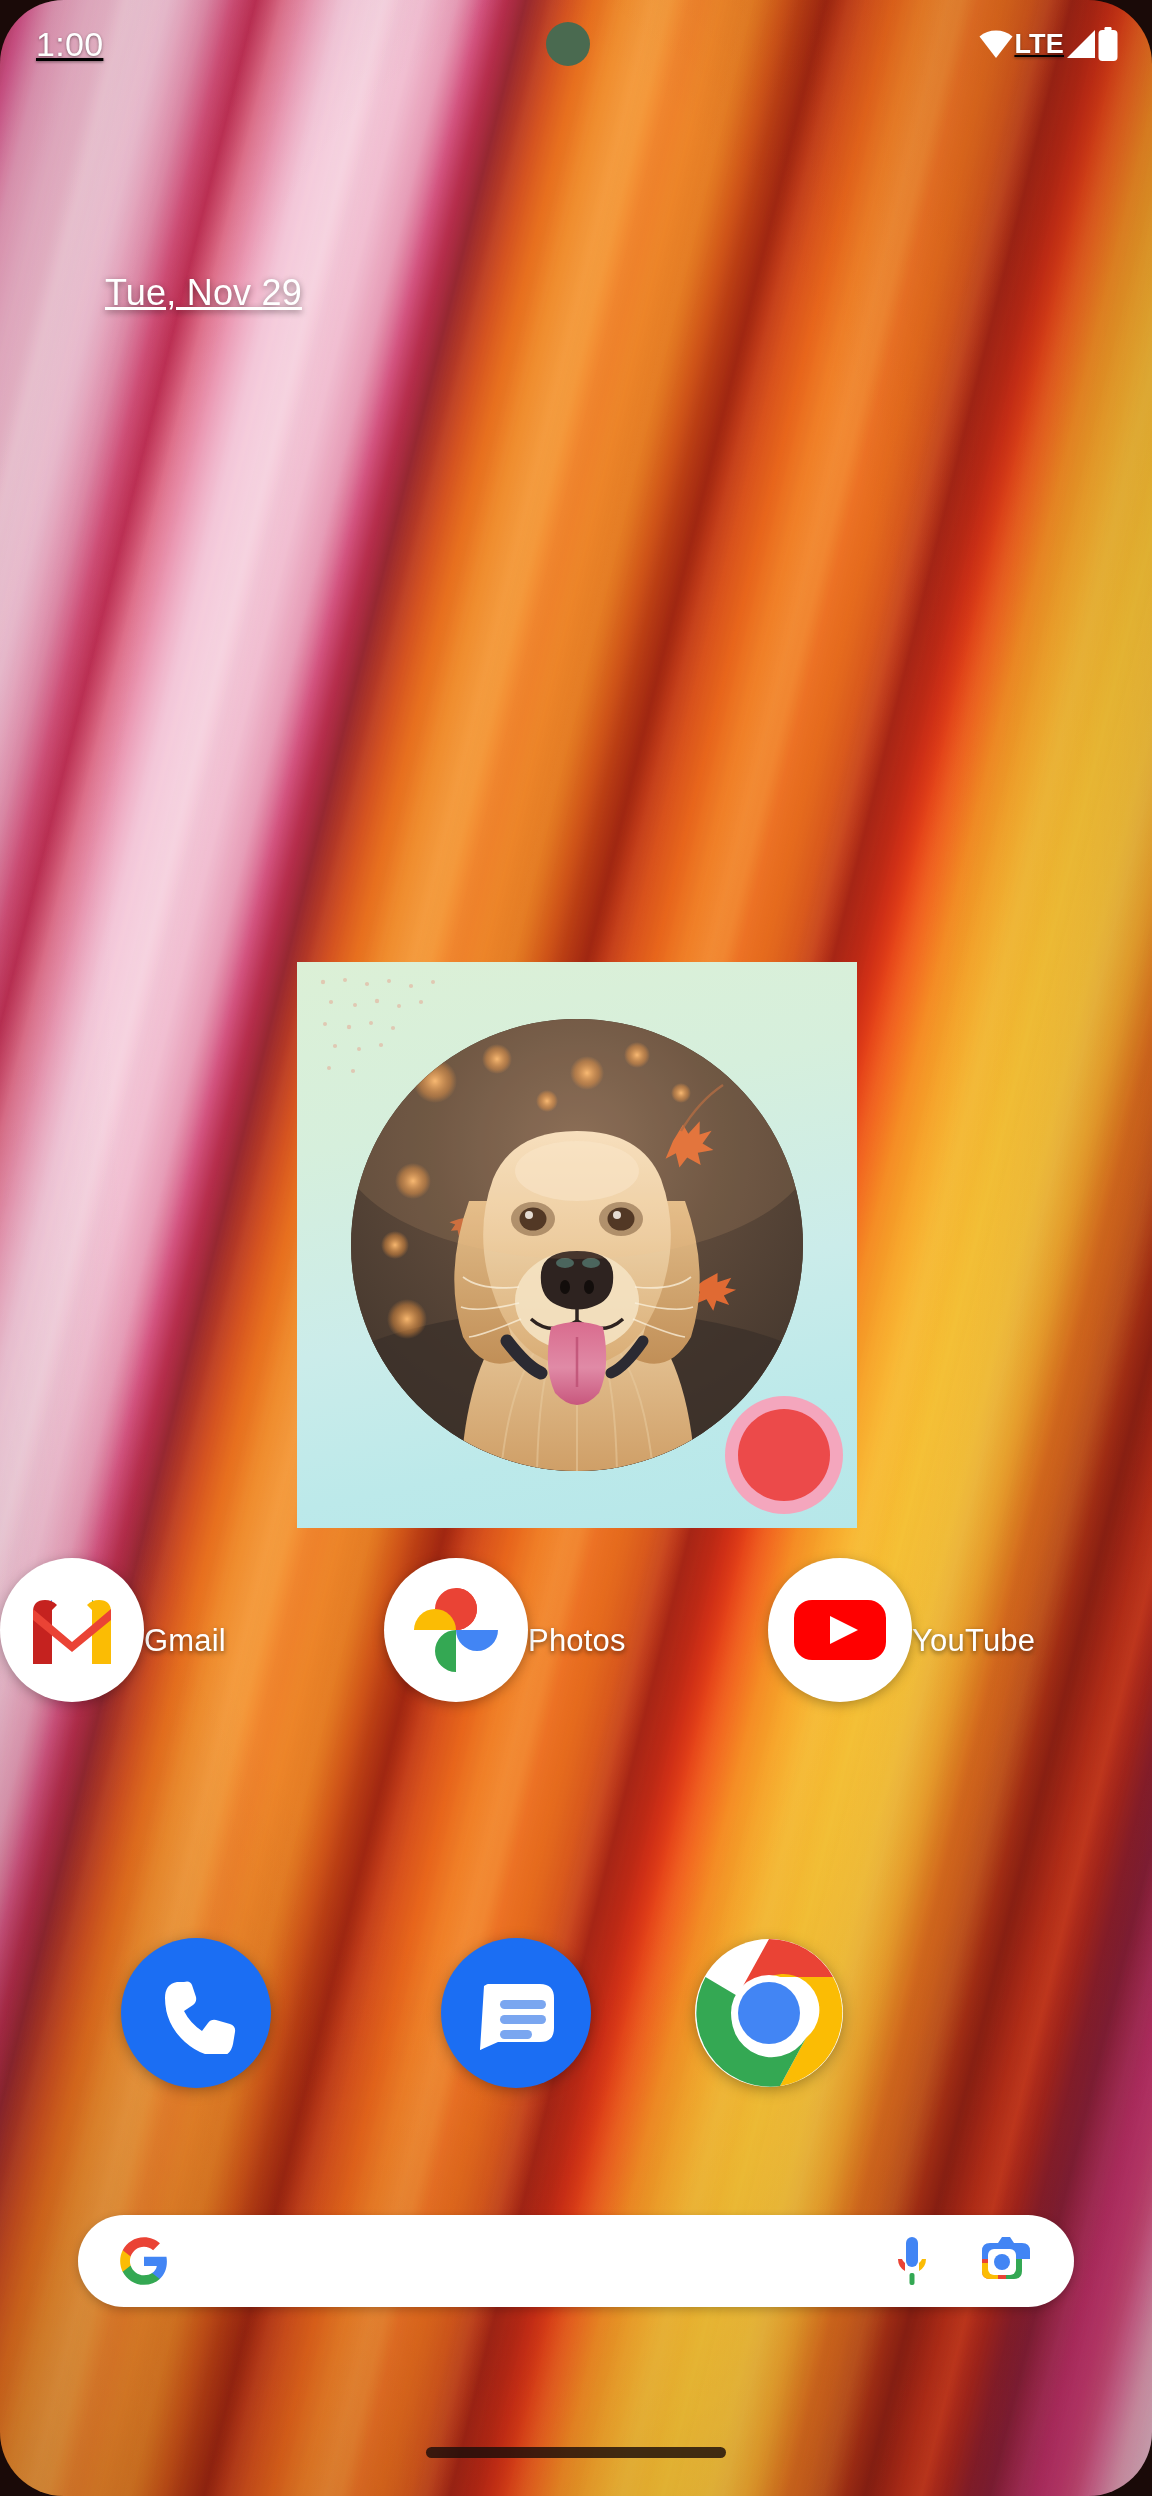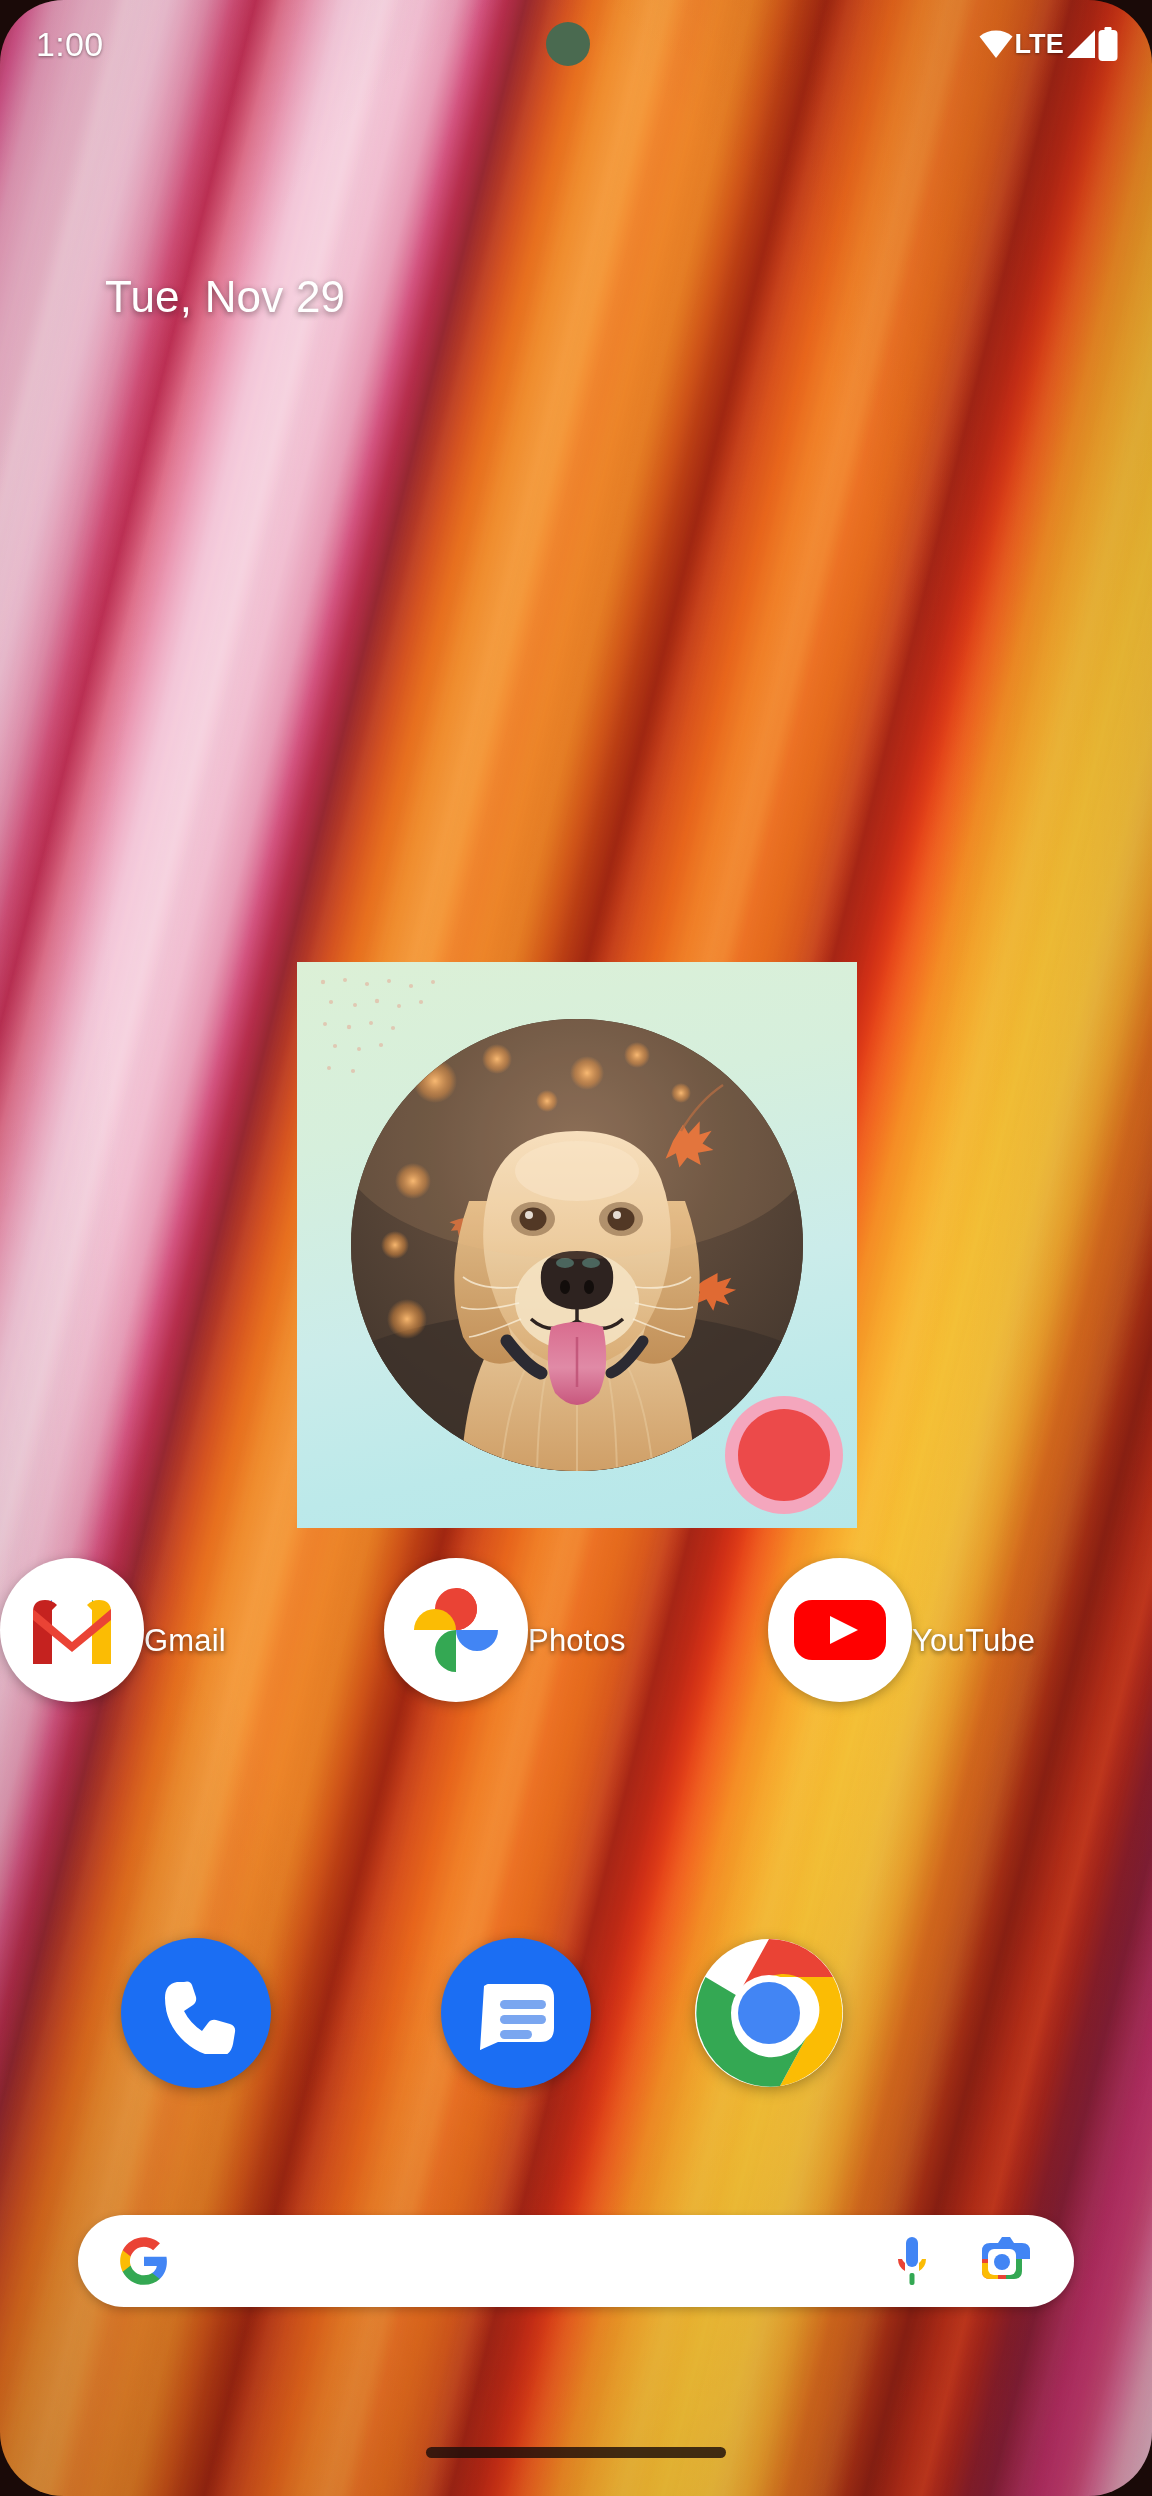--- a/index.html
+++ b/index.html
@@ -126,20 +126,21 @@
     position:absolute; inset:0;
     background:radial-gradient(ellipse at 45% 40%, rgba(0,0,0,0) 45%, rgba(0,0,0,.20) 100%);
   }
 
   
   .statusbar {
     position:absolute; top:0; left:0; right:0; height:72px;
     display:flex; align-items:center; justify-content:space-between;
     padding:16px 34px 0 36px;
     z-index:20;
+    text-decoration:underline;
   }
   .clock {
     color:#fff; font-size:34px; letter-spacing:.3px;
     text-shadow:0 1px 3px rgba(0,0,0,.45);
   }
   .status-right { display:flex; align-items:center; }
   .lte-text {
     color:#fff; font-size:27px; font-weight:600; letter-spacing:.2px;
     text-shadow:0 1px 3px rgba(0,0,0,.45);
   }
@@ -149,23 +150,24 @@
   .punch-hole {
     position:absolute; top:22px; left:546px;
     width:44px; height:44px; border-radius:50%;
     background:#4a6a50;
     z-index:21;
   }
 
   
   .date-widget {
     position:absolute; left:105px; top:272px;
-    color:#fff; font-size:44px; letter-spacing:.2px;
+    color:#fff; font-size:36px; letter-spacing:.2px;
     text-shadow:0 2px 6px rgba(0,0,0,.45);
     z-index:10;
+    text-decoration:underline;
   }
 
   
   .photo-widget {
     position:absolute; left:297px; top:962px;
     width:560px; height:566px;
     overflow:hidden;
     background:linear-gradient(168deg, #dcf0d6 0%, #d6efdc 28%, #cbecea 58%, #bce9ea 80%, #b6e7e9 100%);
     z-index:10;
   }

